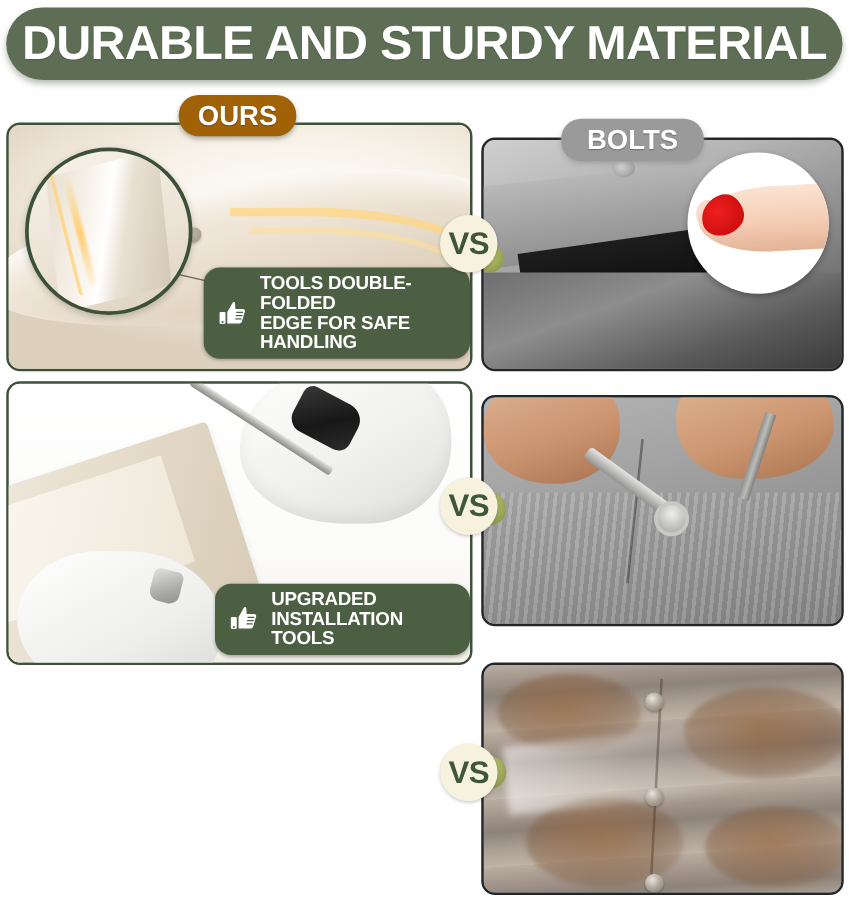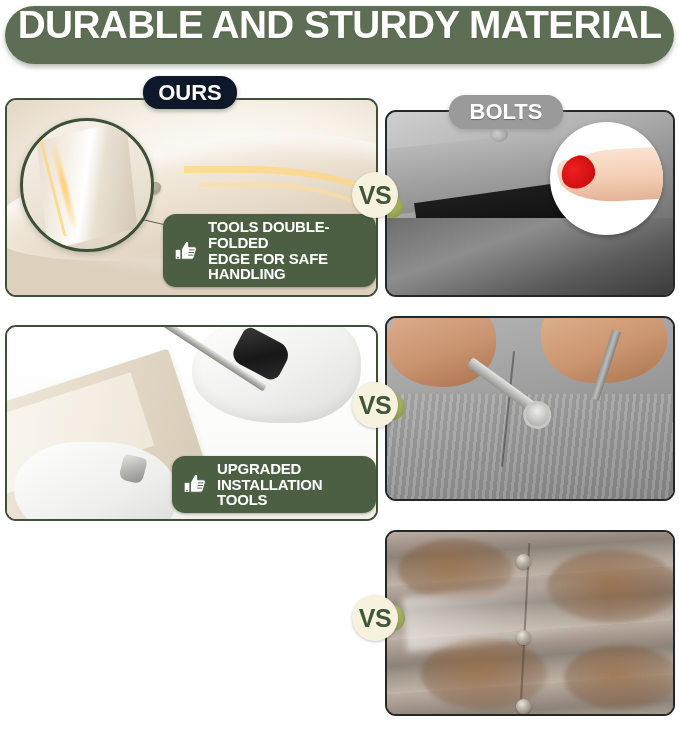--- a/index.html
+++ b/index.html
@@ -17,21 +17,21 @@
   .header-wrap {
     position: absolute;
     left: 5px; top: 6px;
     width: 669px; height: 58px;
   }
   .header-pill {
     width: 100%; height: 100%;
     background: #5e6e55;
     border-radius: 29px;
     display: flex;
-    align-items: flex-start;
+    align-items: center;
     justify-content: center;
     box-shadow: 0 3px 5px rgba(120,130,115,0.55);
   }
   .header-title {
     color: #ffffff;
     font-size: 38px;
     font-weight: bold;
     letter-spacing: -0.6px;
     line-height: 1;
     white-space: nowrap;
@@ -47,21 +47,21 @@
     color: #ffffff;
     font-size: 22px;
     font-weight: bold;
     letter-spacing: 0px;
     z-index: 40;
     text-shadow: 0 1px 1px rgba(0,0,0,0.30);
   }
   .tag-ours {
     left: 143px; top: 76px;
     width: 94px; height: 33px;
-    background: #0f172a;
+    background: #a16207;
     box-shadow: 0 2px 4px rgba(130,140,125,0.7);
   }
   .tag-others {
     left: 449px; top: 95px;
     width: 114px; height: 34px;
     background: #9a9a9a;
     box-shadow: 0 2px 4px rgba(150,150,150,0.7);
   }
 
   
@@ -84,21 +84,21 @@
   }
   .panel-others {
     left: 385px;
     width: 290px;
     height: 100%;
     border: 2px solid #23272a;
     background: #9d9d9d;
   }
   .row-1 .panel-ours  { top: 6px;  height: 199px; }
   .row-1 .panel-others{ top: 18px; height: 187px; }
-  .row-2 .panel-ours  { top: 0px;  height: 196px; margin-top: 20px; }
+  .row-2 .panel-ours  { top: 0px;  height: 227px; }
   .row-2 .panel-others{ top: 11px; height: 185px; }
   .row-3 .panel-ours  { top: 0px;  height: 197px; }
   .row-3 .panel-others{ top: 11px; height: 186px; }
 
   
   .photo { position: absolute; inset: 0; }
 
   
   .r1l-bg {
     background:

